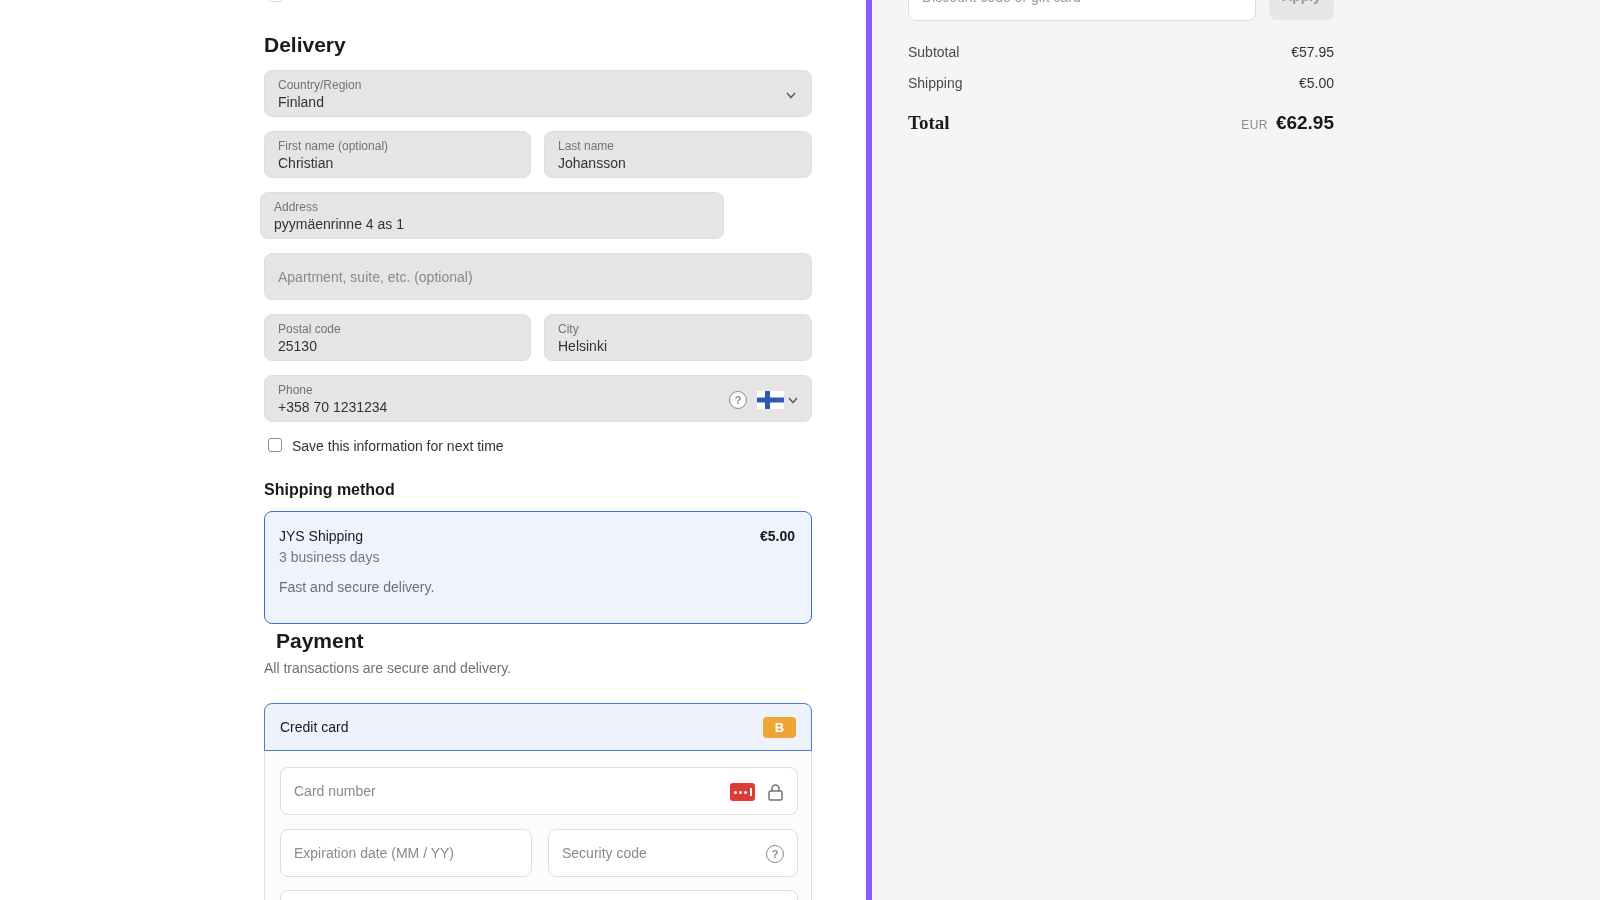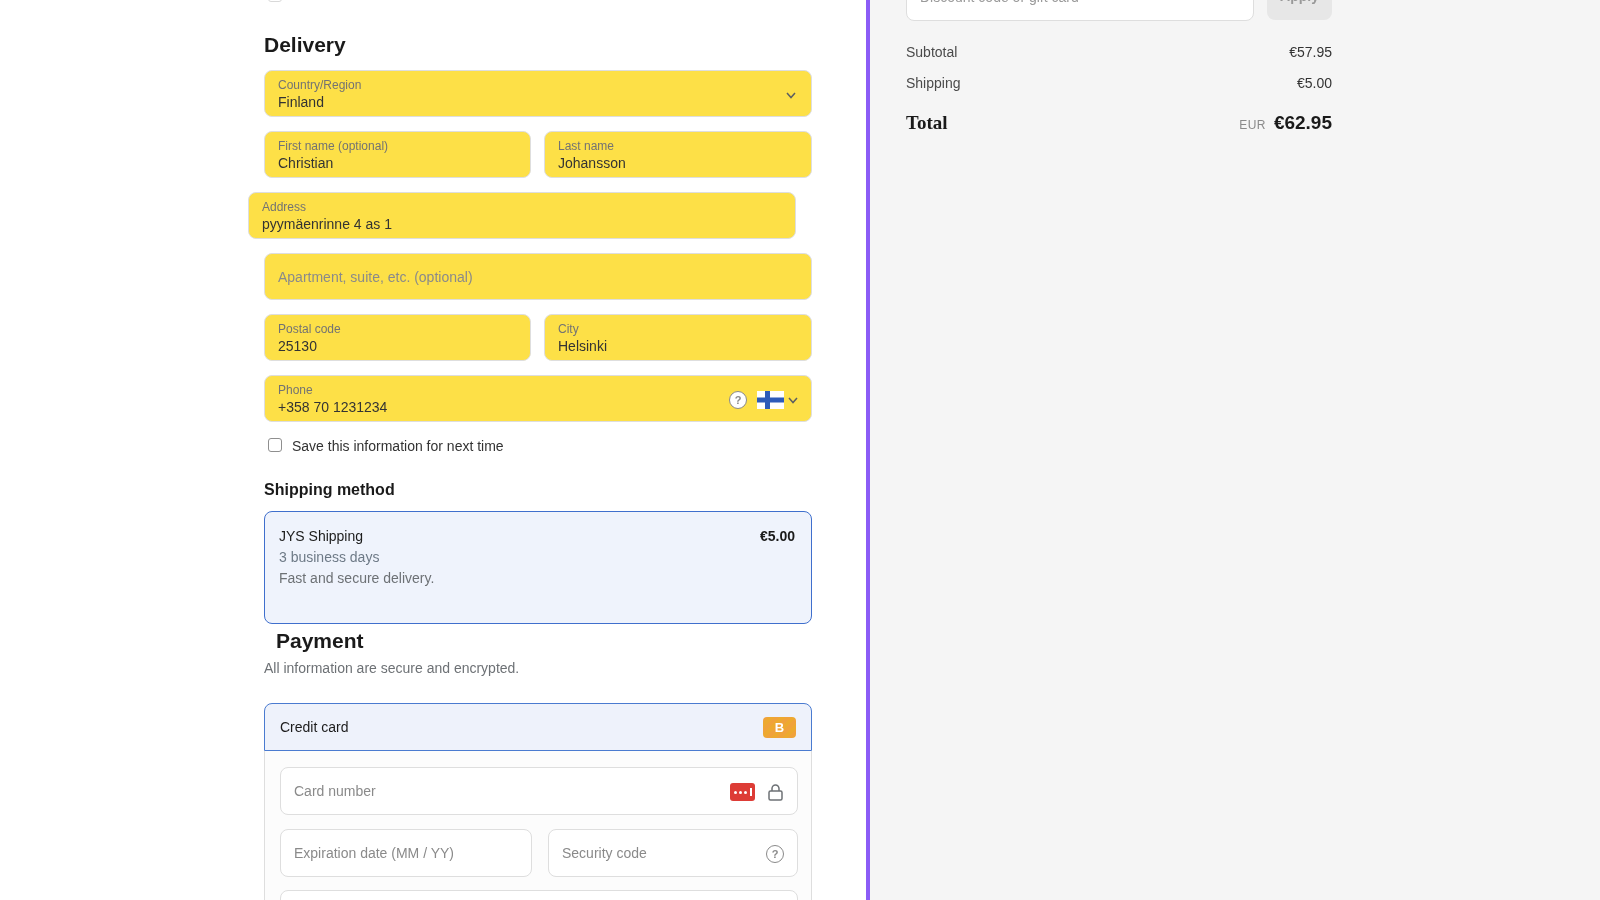--- a/index.html
+++ b/index.html
@@ -7,21 +7,21 @@
   body { font-family:"Liberation Sans", sans-serif; color:#333; background:#fff; }
   .page { position:relative; width:1600px; height:900px; overflow:hidden; background:#fff; }
 
   
   .main { position:absolute; left:0; top:0; width:866px; height:900px; background:#fff; }
 
   .h-big { position:absolute; font-size:21px; font-weight:bold; color:#1a1a1a; }
   .h-mid { position:absolute; font-size:16px; font-weight:bold; color:#1a1a1a; }
   .sub-note { position:absolute; font-size:14px; color:#6d7175; }
 
-  .field { position:absolute; background:#fde047; border:1px solid #dedede; border-radius:8px; height:47px; }
+  .field { position:absolute; background:#e5e5e5; border:1px solid #dedede; border-radius:8px; height:47px; }
   .field .flabel { position:absolute; left:13px; top:7px; font-size:12px; color:#737373; white-space:nowrap; }
   .field input { position:absolute; left:0; top:0; width:100%; height:100%; border:none; outline:none;
                  background:transparent; font-family:"Liberation Sans", sans-serif; font-size:14px; color:#333;
                  padding:20px 40px 4px 13px; }
   .field.no-label input { padding-top:4px; }
   .field input::placeholder { color:#8a8a8a; opacity:1; }
 
   .chevron { width:12px; height:12px; }
   .sel-chevron { position:absolute; right:14px; top:18px; }
 
@@ -32,21 +32,21 @@
 
   .checkbox { position:absolute; width:14px; height:14px; border:1.5px solid #8f8f8f; border-radius:3px; background:#fff; }
   .checkbox.remnant { border-color:#d9d9d9; }
   .chk-label { position:absolute; font-size:14px; color:#333; }
 
   .ship-box { position:absolute; left:264px; top:511px; width:548px; height:113px; background:#eff3fc;
               border:1.5px solid #3f6fcd; border-radius:8px; padding:16px 16px 0 14px; }
   .ship-row { display:flex; justify-content:space-between; font-size:14px; color:#1c1c1c; }
   .ship-price { font-weight:bold; color:#1a1a1a; }
   .ship-days { font-size:14px; color:#6e7a87; margin-top:5px; }
-  .ship-desc { font-size:14px; color:#6d7175; margin-top:5px; }
+  .ship-desc { font-size:14px; color:#6d7175; margin-top:14px; }
 
   .pay-header { position:absolute; left:264px; top:703px; width:548px; height:48px; background:#eef2fb;
                 border:1px solid #4a7bd0; border-radius:8px 8px 0 0; display:flex; align-items:center;
                 justify-content:space-between; padding:14px 15px; }
   .pay-header .pm-label { font-size:14px; color:#1c1c1c; }
   .badge-b { width:33px; height:21px; border-radius:4px; color:#fff; font-size:13px; font-weight:bold;
              display:flex; align-items:center; justify-content:center;
              background:repeating-linear-gradient(135deg, #f0a23a 0 4px, #eda92f 4px 8px); }
   .pay-body { position:absolute; left:264px; top:751px; width:548px; height:200px; background:#fcfcfc;
               border:1px solid #dedede; border-top:none; }
@@ -56,21 +56,21 @@
                       padding:4px 70px 4px 13px; }
   .card-field input::placeholder { color:#8a8a8a; opacity:1; }
   .card-icons { position:absolute; right:13px; top:0; height:48px; display:flex; align-items:center; gap:12px; }
   .red-card { width:25px; height:18px; background:#dd3c36; border-radius:3px; display:flex; align-items:center;
               justify-content:flex-start; gap:2px; padding-left:4px; }
   .red-card i { width:3px; height:3px; background:#fff; border-radius:50%; }
   .red-card b { width:2px; height:8px; background:#fff; margin-left:1px; }
 
   
   .summary { position:absolute; left:866px; top:0; width:734px; height:900px; background:#f5f5f5;
-             border-left:4px solid #8b5cf6; }
+             border-left:6px solid #8b5cf6; }
   .discount-input { position:absolute; left:36px; top:-27px; width:348px; height:48px; background:#fff;
                     border:1px solid #dedede; border-radius:8px; }
   .discount-input input { width:100%; height:100%; border:none; outline:none; background:transparent;
                           font-size:14px; color:#333; font-family:"Liberation Sans", sans-serif; padding:0 13px; }
   .discount-input input::placeholder { color:#9a9a9a; opacity:1; }
   .apply-btn { position:absolute; left:397px; top:-28px; width:65px; height:48px; background:#e7e7e7;
                border:none; border-radius:8px; font-size:14px; font-weight:bold; color:#999;
                font-family:"Liberation Sans", sans-serif; }
   .sum-row { position:absolute; left:36px; width:426px; display:flex; justify-content:space-between;
              font-size:14px; color:#4a4a4a; }
@@ -104,21 +104,21 @@
     <div class="field" style="left:264px; top:131px; width:267px;">
       <span class="flabel">First name (optional)</span>
       <input type="text" value="Christian" style="">
     </div>
 
     <div class="field" style="left:544px; top:131px; width:268px;">
       <span class="flabel">Last name</span>
       <input type="text" value="Johansson" style="">
     </div>
 
-    <div class="field" style="left:248px; top:192px; width:548px;">
+    <div class="field" style="left:260px; top:192px; width:464px;">
       <span class="flabel">Address</span>
       <input type="text" value="pyymäenrinne 4 as 1" style="">
     </div>
 
     <div class="field no-label" style="left:264px; top:253px; width:548px;">
       <input type="text" placeholder="Apartment, suite, etc. (optional)" style="">
     </div>
 
     <div class="field" style="left:264px; top:314px; width:267px;">
       <span class="flabel">Postal code</span>
@@ -156,21 +156,21 @@
     <div class="ship-box">
       <div class="ship-row">
         <span>JYS Shipping</span>
         <span class="ship-price">€5.00</span>
       </div>
       <div class="ship-days">3 business days</div>
       <div class="ship-desc">Fast and secure delivery.</div>
     </div>
 
     <h2 class="h-big" style="left:276px; top:629px;">Payment</h2>
-    <div class="sub-note" style="left:264px; top:660px;">All information are secure and encrypted.</div>
+    <div class="sub-note" style="left:264px; top:660px;">All transactions are secure and delivery.</div>
 
     <div class="pay-header">
       <span class="pm-label">Credit card</span>
       <span class="badge-b">B</span>
     </div>
 
     <div class="pay-body">
       <div class="card-field" style="left:15px; top:16px; width:518px;">
         <input type="text" placeholder="Card number" style="">
         <span class="card-icons">

